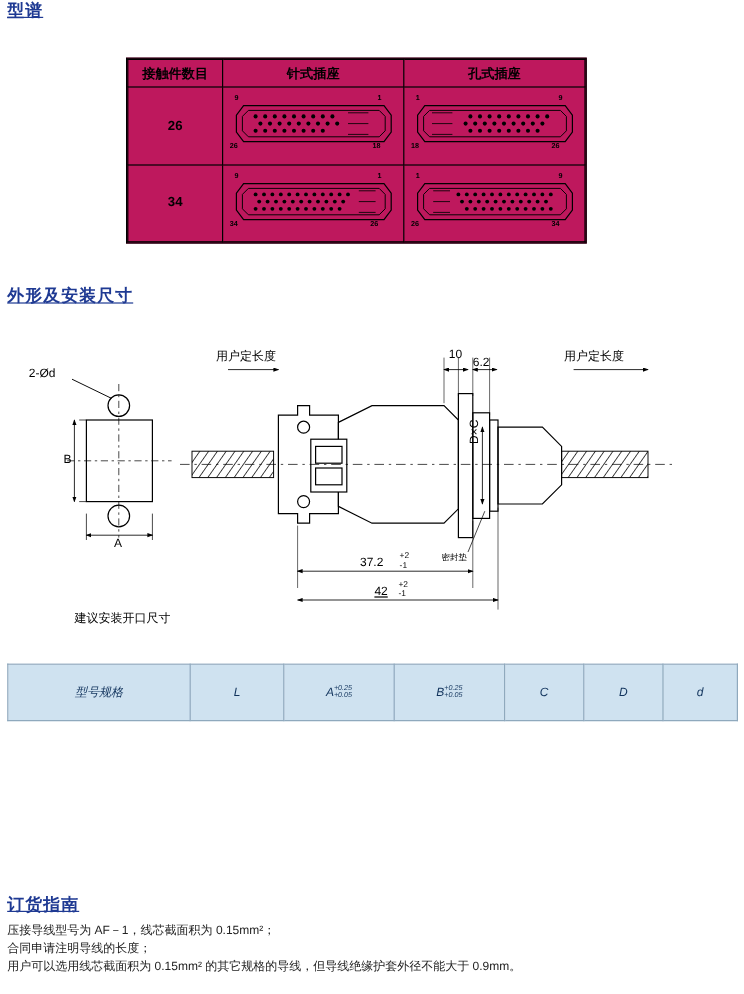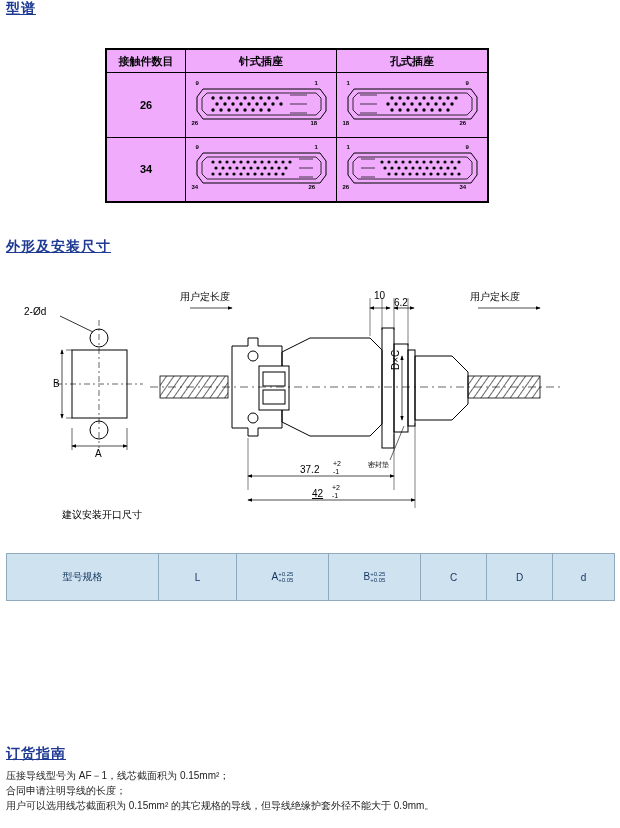--- a/index.html
+++ b/index.html
@@ -28,21 +28,21 @@
 
   
   .spec-wrap {
     position: absolute;
     left: 105px;
     top: 48px;
     width: 384px;
     height: 155px;
     border: 1px solid #000;
     box-sizing: border-box;
-    background: #f0abfc;
+    background: #be185d;
   }
   .spec-table {
     border-collapse: collapse;
     width: 100%;
     height: 100%;
     table-layout: fixed;
   }
   .spec-table td, .spec-table th {
     border: 1px solid #000;
     text-align: center;
@@ -85,20 +85,21 @@
   
   .dim-wrap {
     position: absolute;
     left: 6px; top: 553px;
     width: 608px;
   }
   .dim-table {
     border-collapse: collapse;
     width: 100%;
     table-layout: fixed;
+    font-style: italic;
   }
   .dim-table th {
     background: #cfe2f0;
     border: 1px solid #8fa9bd;
     font-size: 10px;
     font-weight: normal;
     height: 44px;
     color: #11335c;
   }
   .dim-table td {

